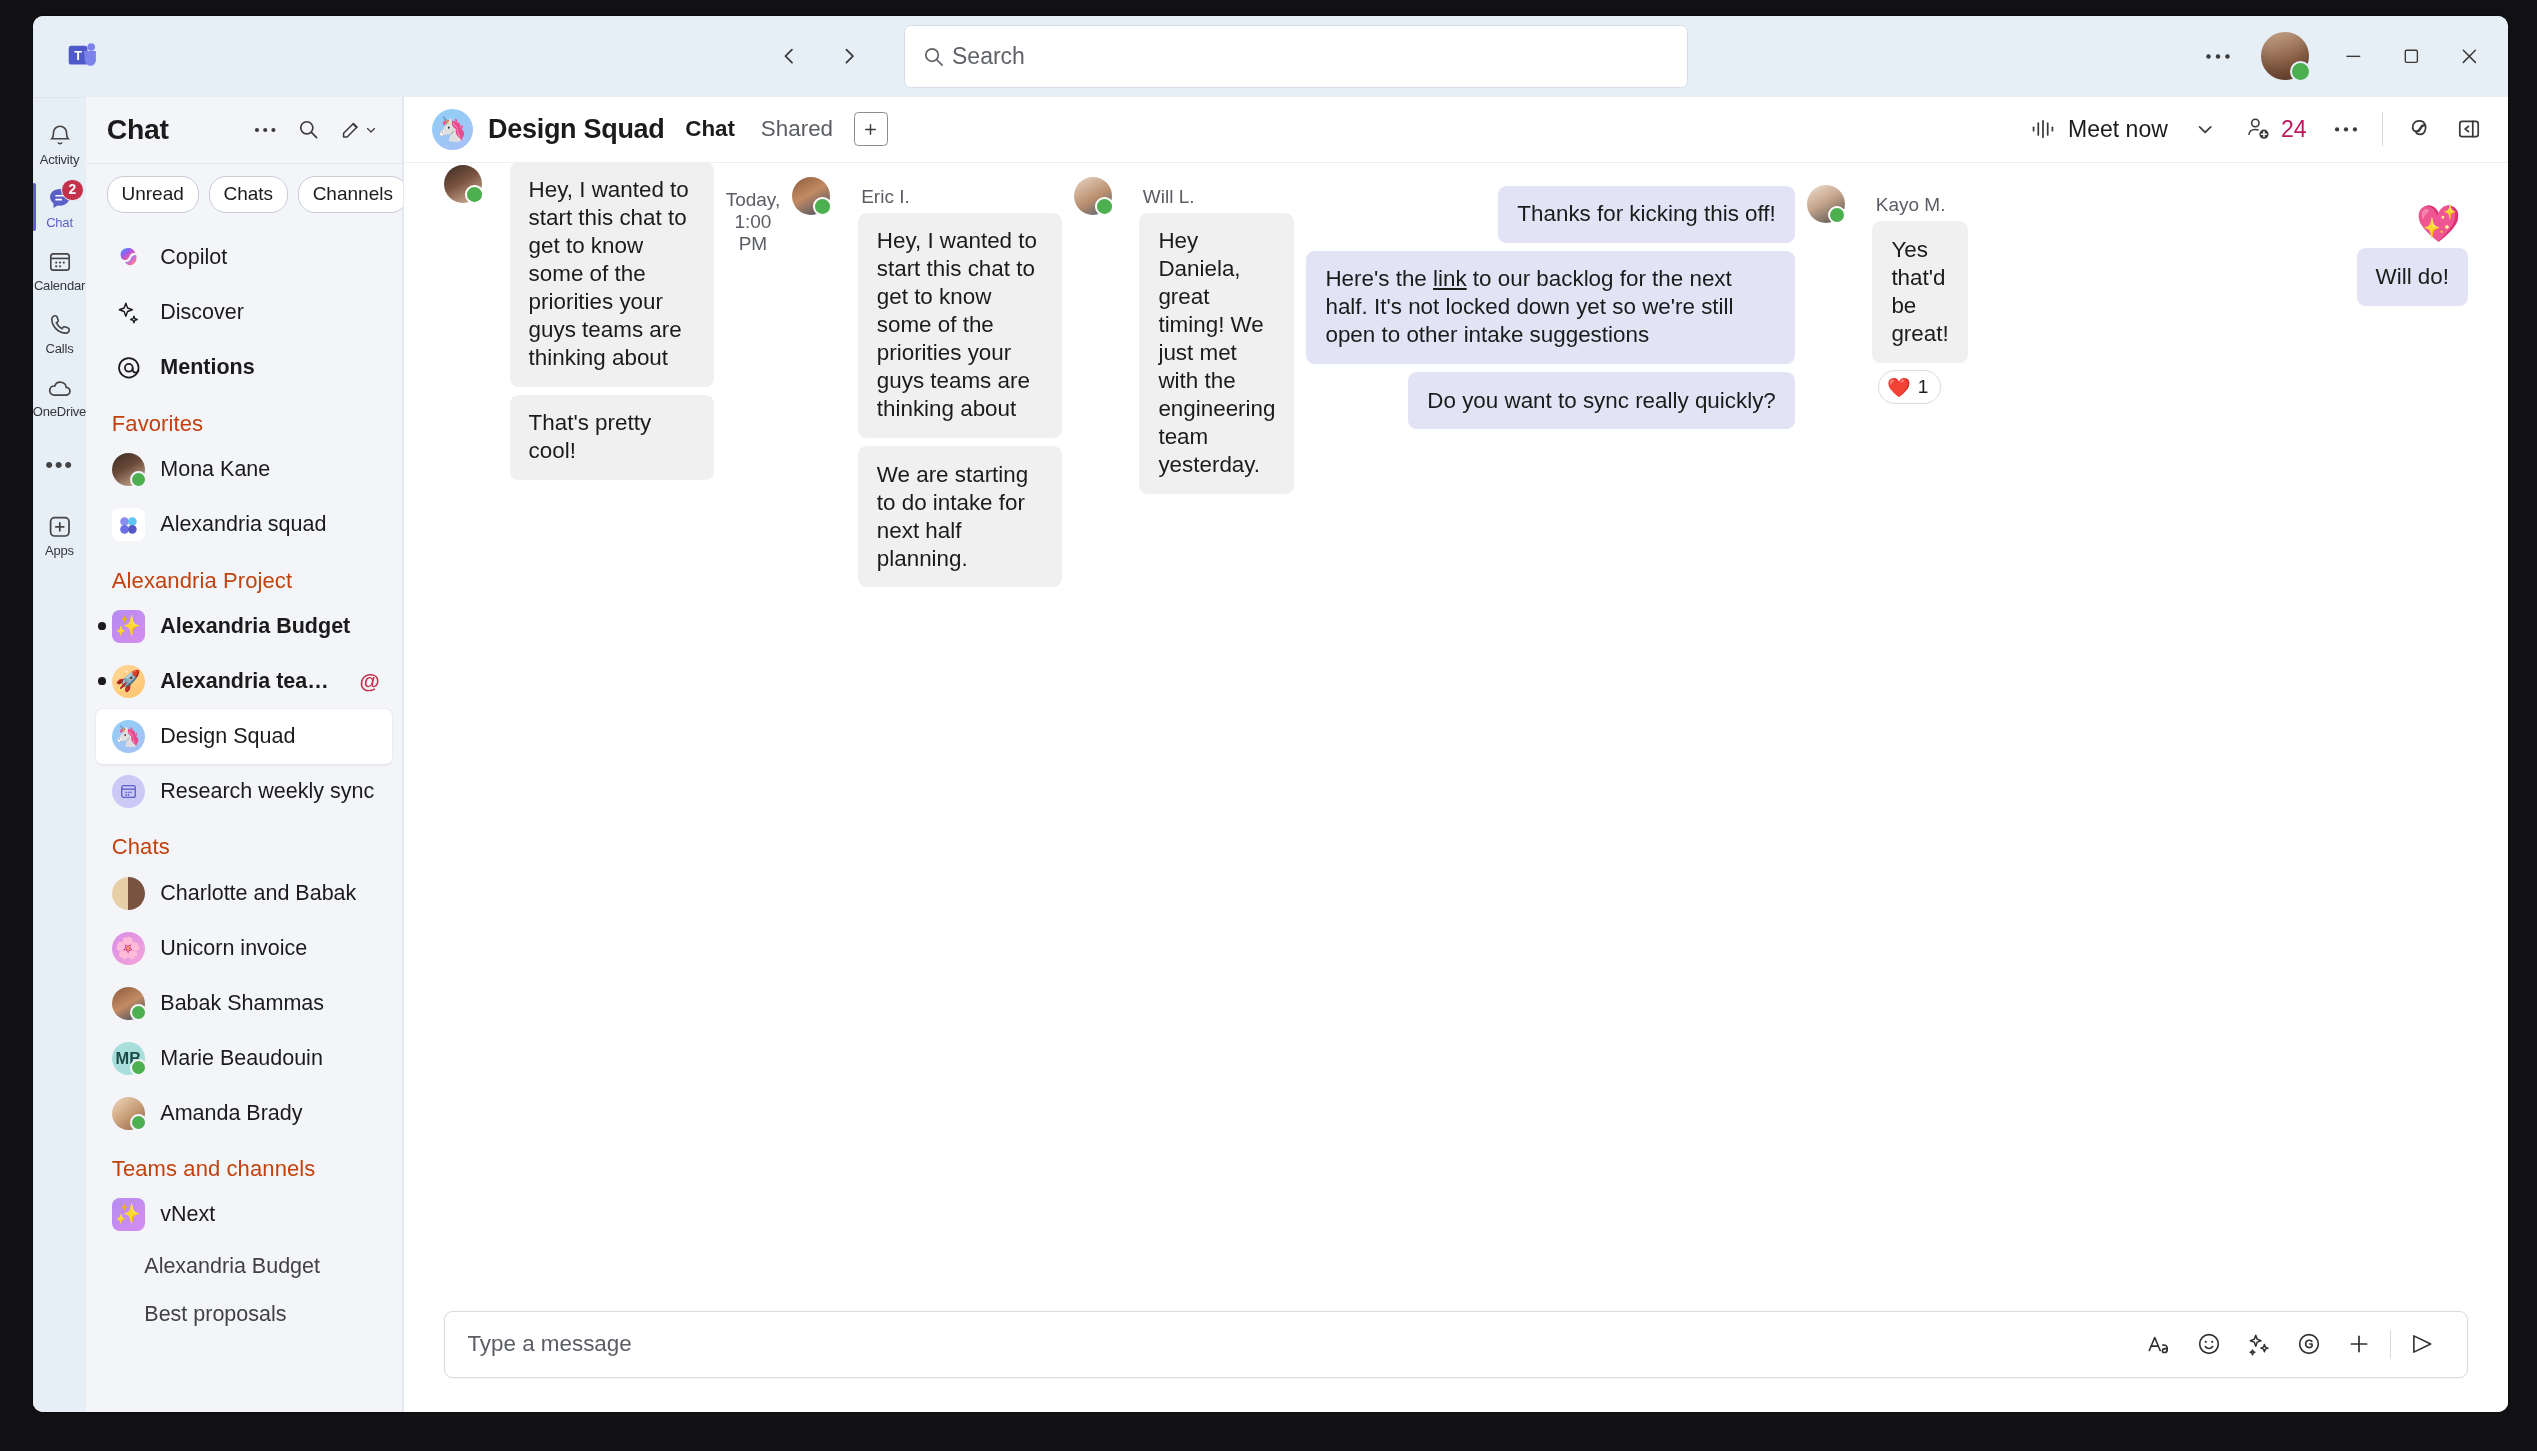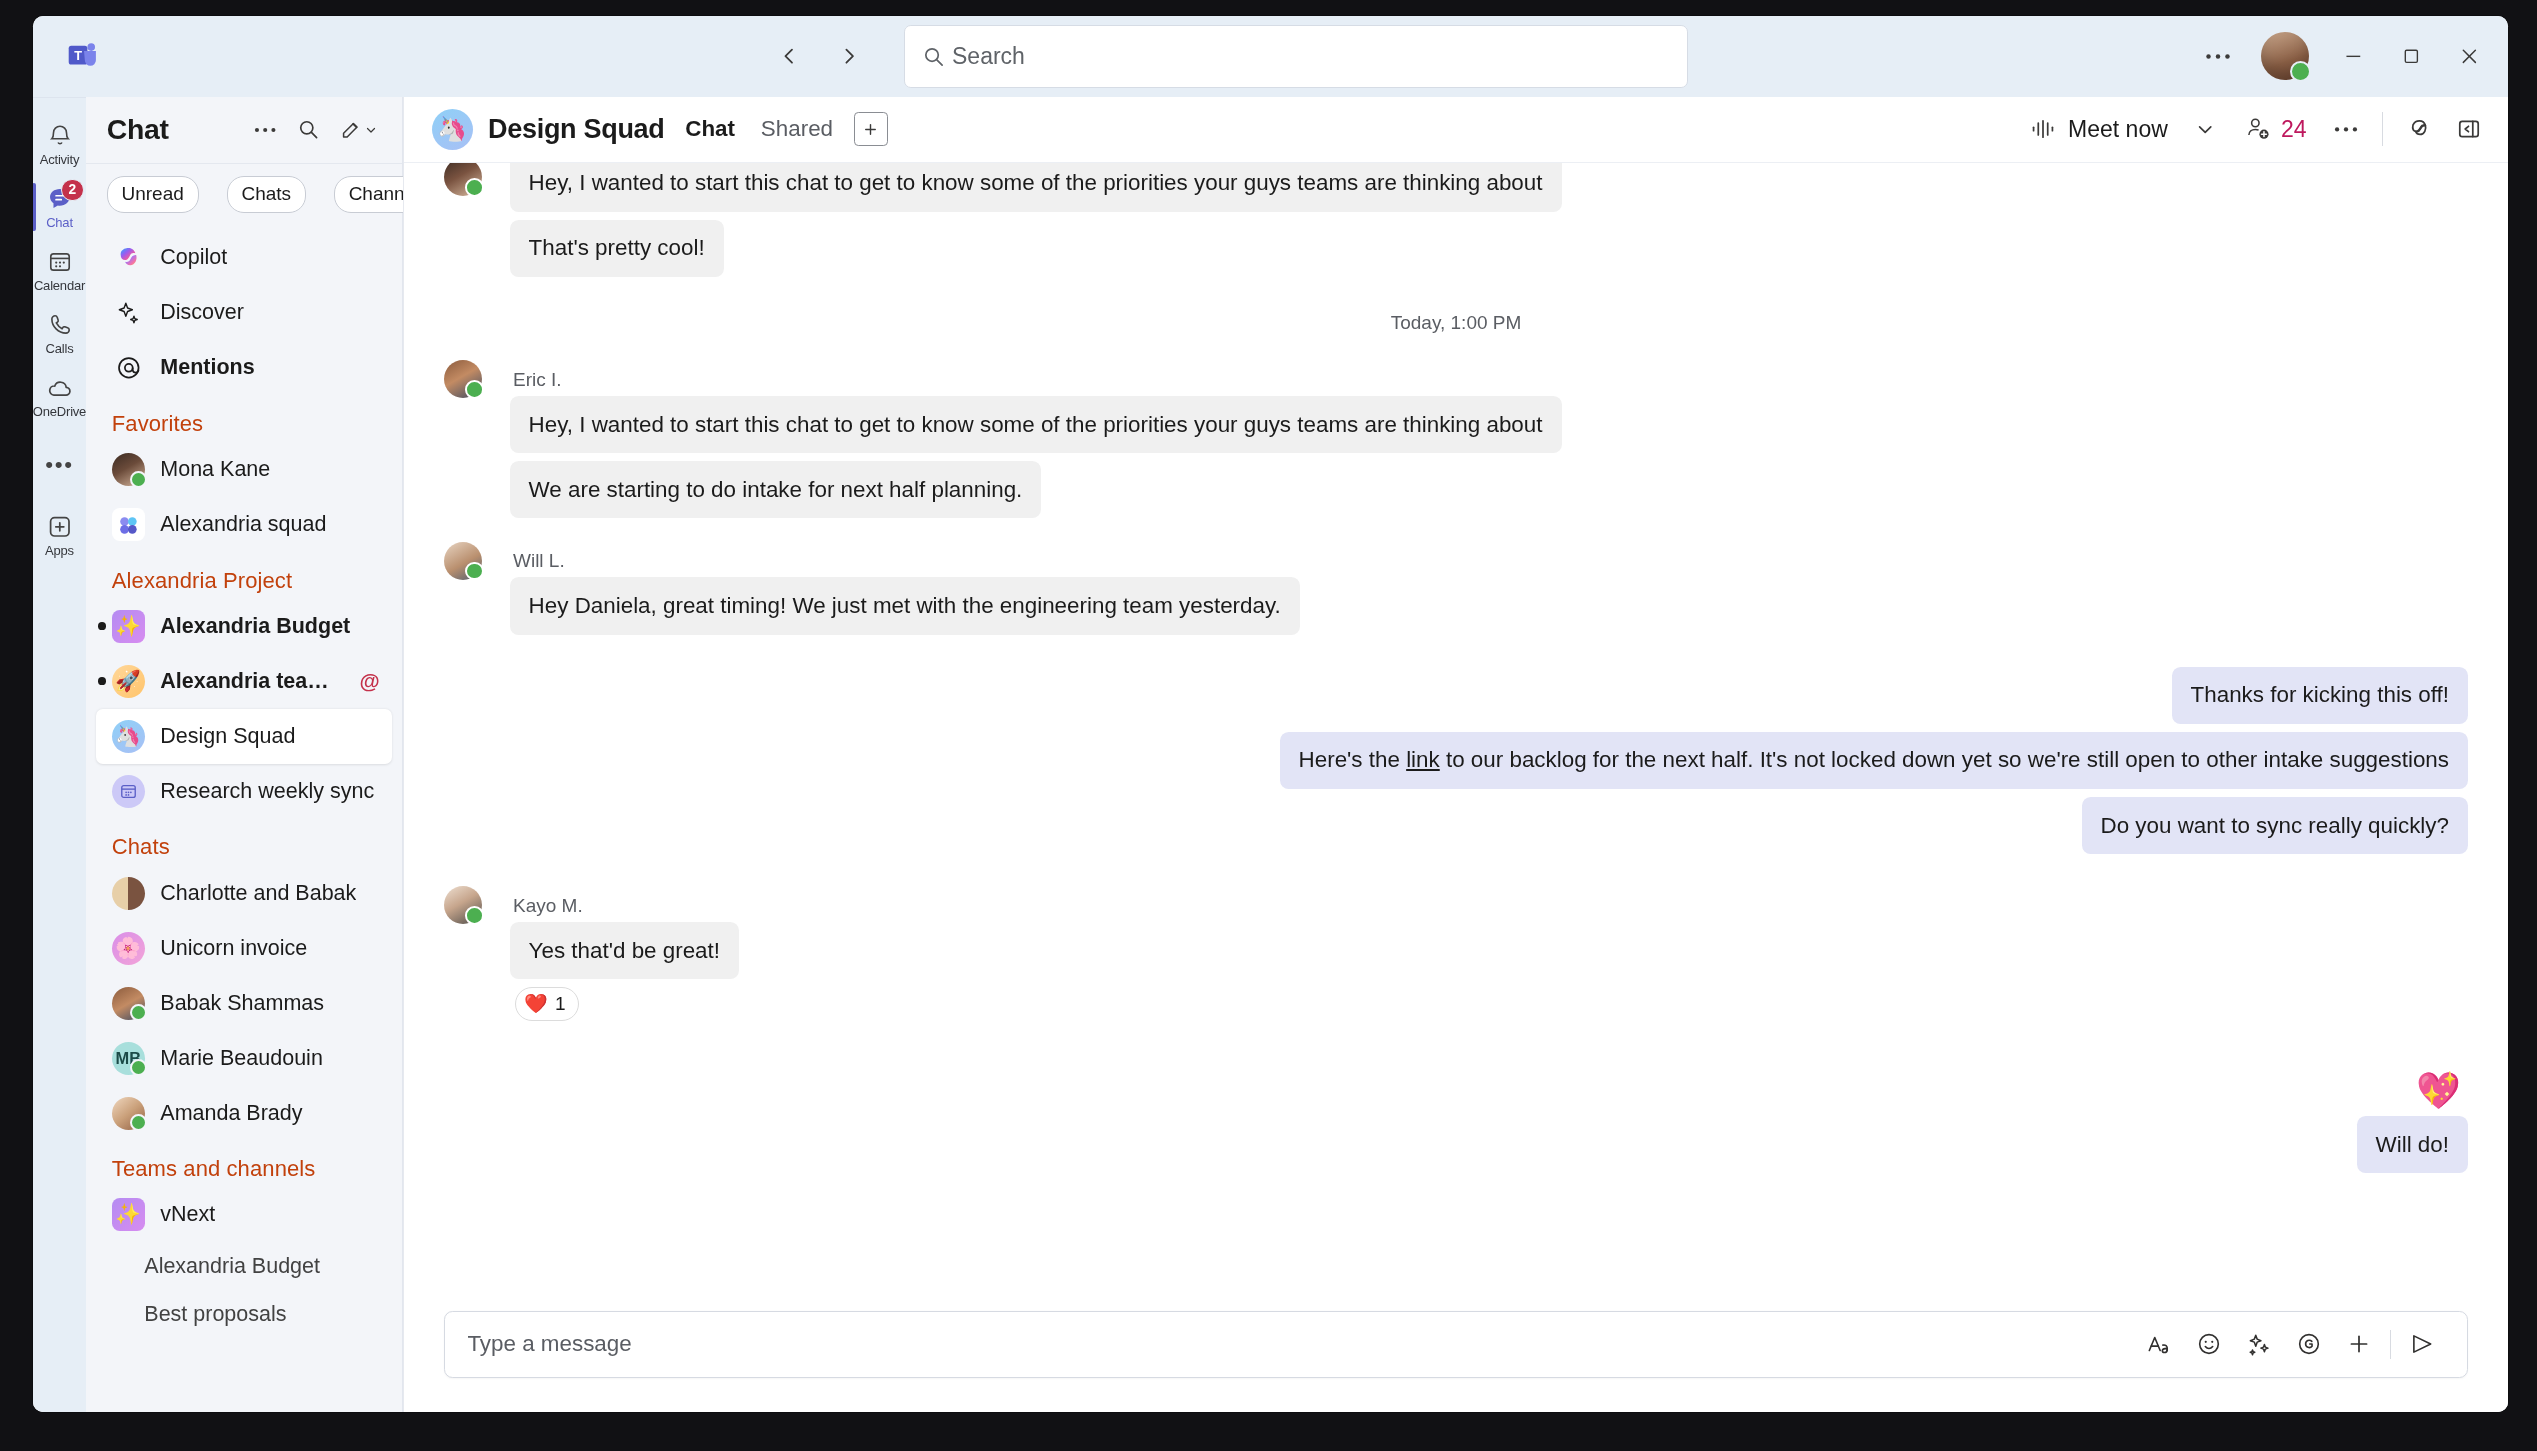--- a/index.html
+++ b/index.html
@@ -122,21 +122,21 @@
     height: 66px; flex:0 0 66px;
     display:flex; align-items:center; padding: 0 17px 0 20.7px;
     gap: 3.4px;
   }
   #listhead .h-title { font-size:28.4px; font-weight:700; color:#1b1b1b; flex:1; letter-spacing:-0.3px;}
   .lh-btn {
     width:40px;height:40px;border-radius:5.2px;cursor:pointer;
     display:flex;align-items:center;justify-content:center;color:#3b3a39;
   }
   #filterrow {
-    display:flex; align-items:center; gap:28px;
+    display:flex; align-items:center; gap:10px;
     padding: 12px 13.8px 8.6px 20.7px;
     border-top:0.9px solid #e4e8ef;
   }
   .pill {
     border:0.9px solid #c8ccd4; background:#fff;
     border-radius:17px; padding: 6.9px 13.8px;
     font-size:19px; color:#1b1b1b; cursor:pointer; white-space:nowrap;
   }
   .chev-btn { margin-left:auto; width:34px;height:34px;cursor:pointer;
     display:flex;align-items:center;justify-content:center;color:#3b3a39;}
@@ -212,22 +212,22 @@
   }
   .ppl-count{display:flex;align-items:center;gap:8.6px;font-size:23px;color:#be185d;
     padding:6.9px 10.3px;border-radius:5.2px;cursor:pointer;}
   .ch-icon{width:41px;height:41px;border-radius:5.2px;display:flex;align-items:center;justify-content:center;
     color:#3b3a39;cursor:pointer;}
   .vline{width:0.9px;height:34px;background:#d8dbe1;margin:0 6.9px;}
 
   
   #messages {
     flex:1; min-height:0; overflow:hidden;
-    padding: 4px 40px 0 40px;
-    display:flex; flex-direction:column;gap:12px;
+    padding: 11px 40px 0 40px;
+    display:flex; flex-direction:row;gap:12px;
   }
   .msgrow { display:flex; align-items:flex-start; gap:0; }
   .msg-av {
     width:38px;height:38px;border-radius:50%;flex:0 0 38px;position:relative;margin-top:3.4px;
   }
   .msg-av::after{
     content:"";position:absolute;right:-1.7px;bottom:-0.9px;width:14.7px;height:14.7px;border-radius:50%;
     background:#4caf50;border:2.2px solid #fff;
   }
   .msg-col{flex:1;min-width:0;display:flex;flex-direction:column;padding-left:27.6px;}

